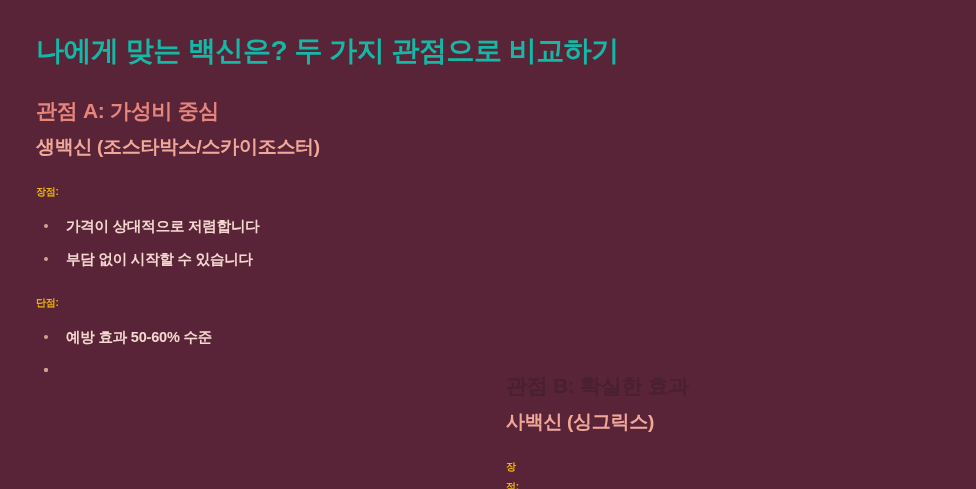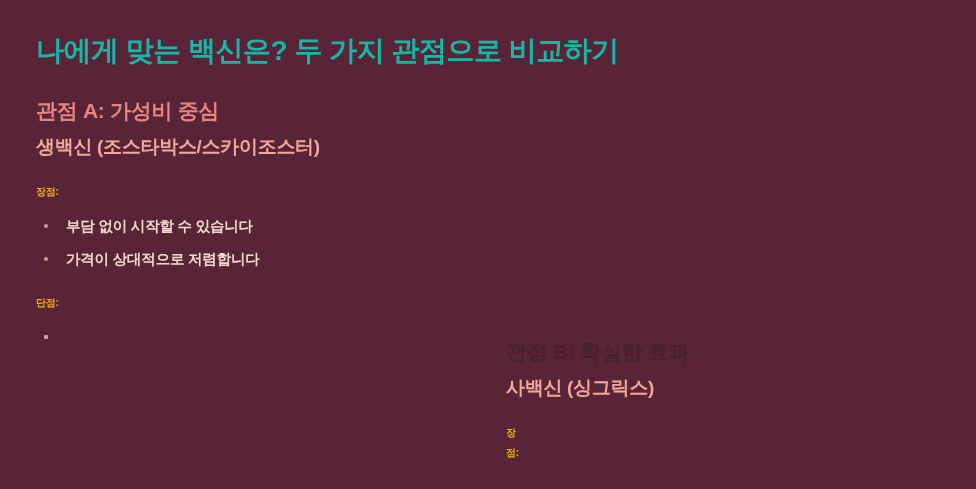--- a/index.html
+++ b/index.html
@@ -139,32 +139,33 @@
   <div class="columns">
 
     <div class="column left">
       <div class="perspective-heading active">관점 A: 가성비 중심</div>
       <div class="vaccine-name">생백신 (조스타박스/스카이조스터)</div>
 
       <div class="section-label">장점:</div>
       <ul class="bullet-list">
         <li>
           <span class="bullet-dot"></span>
-          <span>부담 없이 시작할 수 있습니다</span>
+          <span>가격이 상대적으로 저렴합니다</span>
         </li>
         <li>
           <span class="bullet-dot"></span>
-          <span>가격이 상대적으로 저렴합니다</span>
+          <span>부담 없이 시작할 수 있습니다</span>
         </li>
       </ul>
 
       <div class="section-label cons-block">단점:</div>
       <ul class="bullet-list">
         <li>
           <span class="bullet-dot"></span>
+          <span>예방 효과 50-60% 수준</span>
         </li>
         <li>
           <span class="bullet-dot"></span>
         </li>
         <li>
           <span class="bullet-dot"></span>
         </li>
       </ul>
     </div>
 

